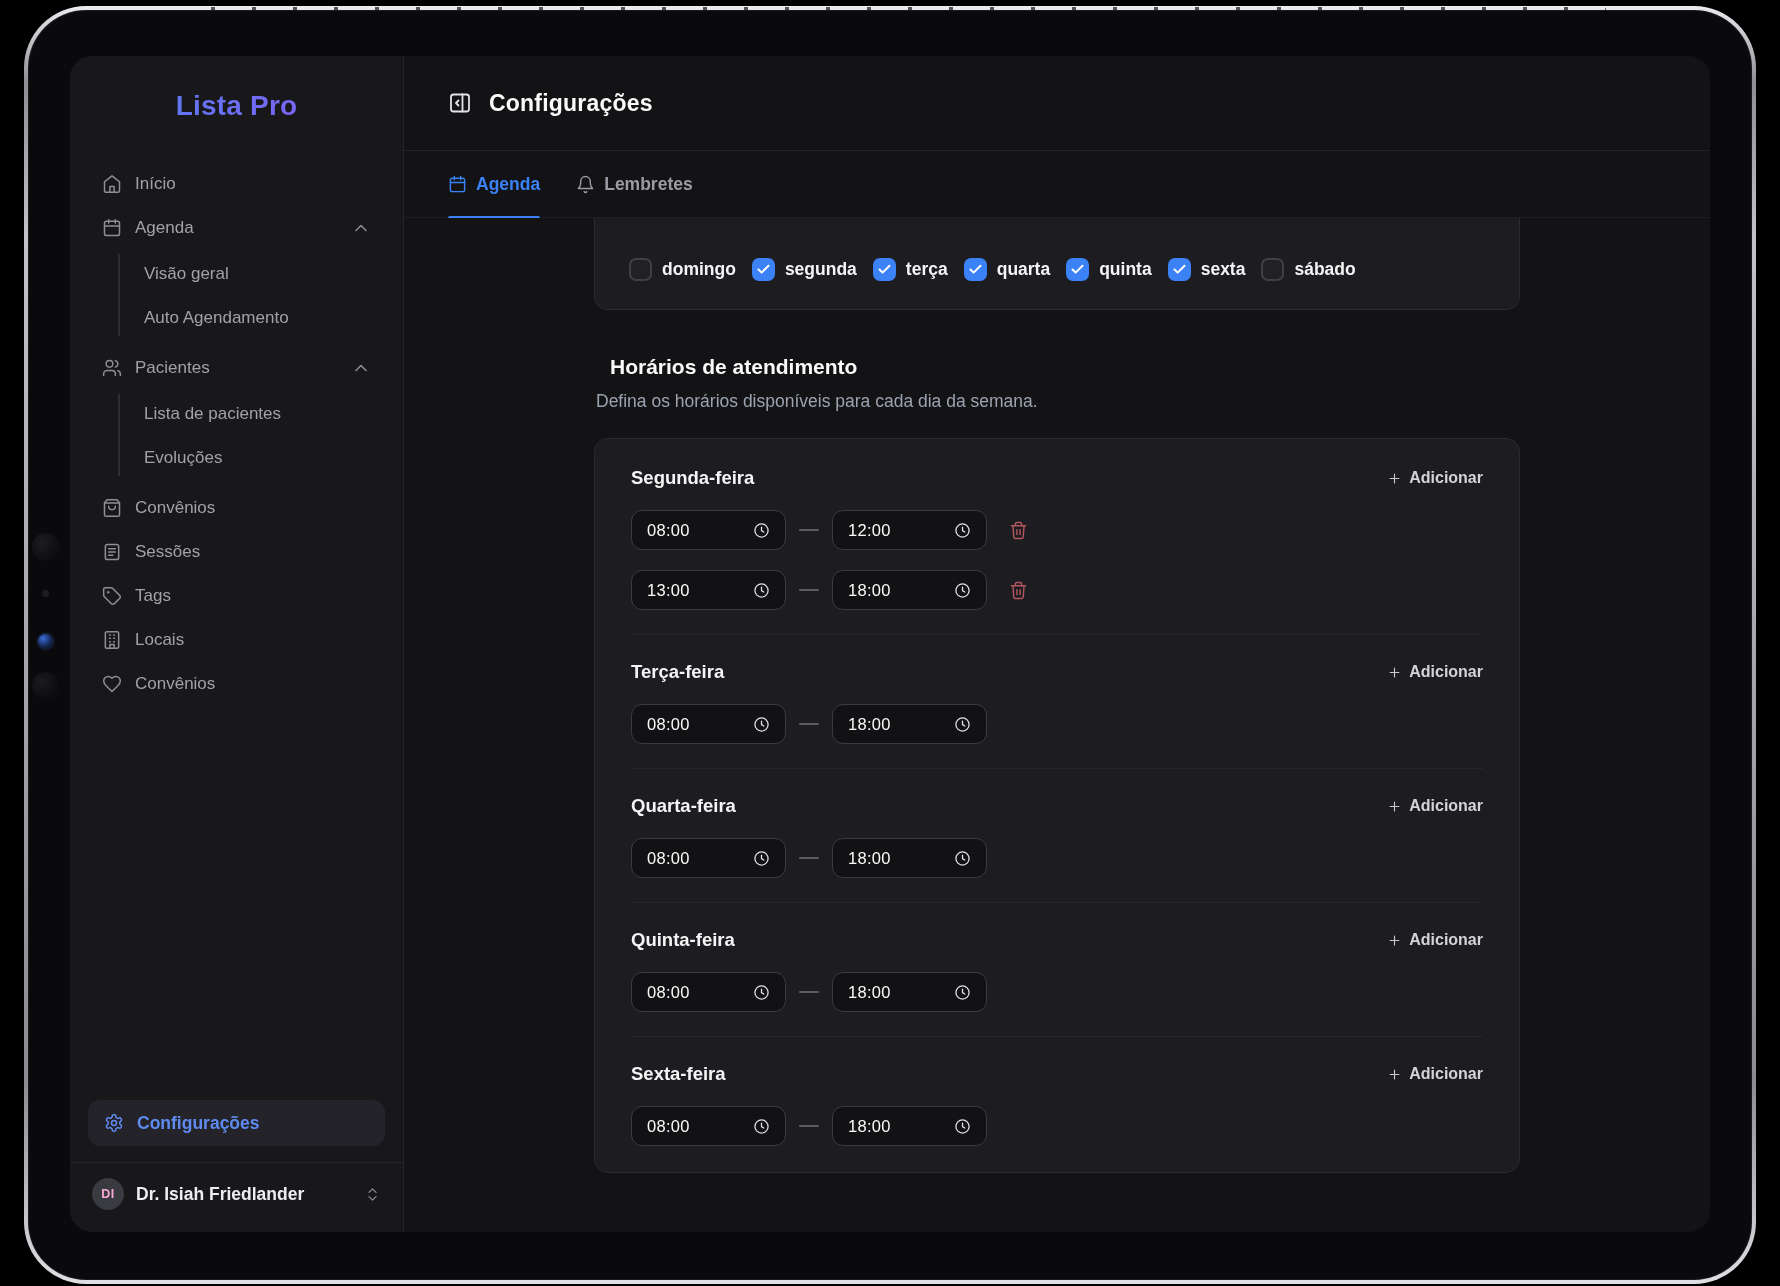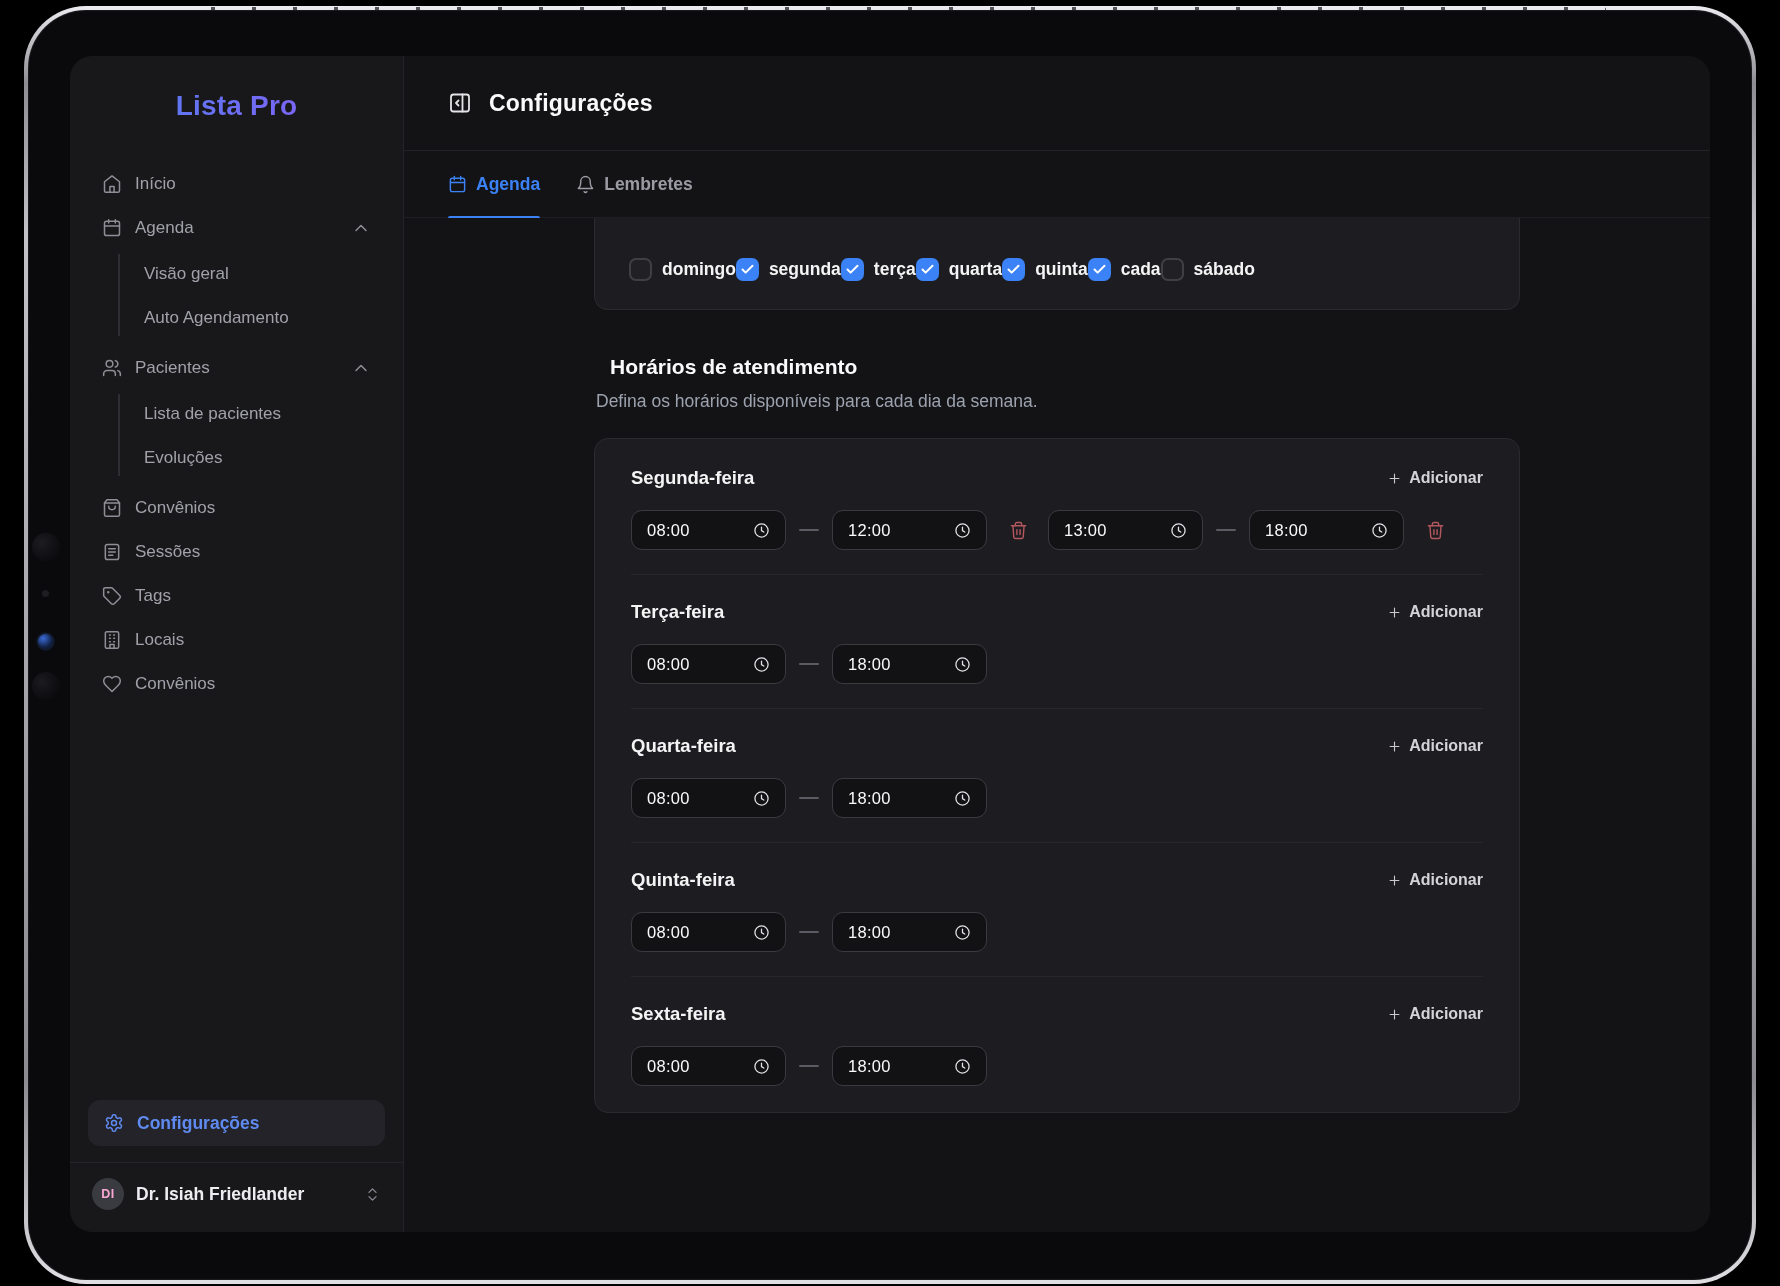--- a/index.html
+++ b/index.html
@@ -62,40 +62,40 @@
     position:relative;background:none;border:none;padding:0;font-family:inherit;}
   .tab .icon{width:19px;height:19px;}
   .tab.active{color:var(--accent,#3b82f6);}
   .tab.active::after{content:"";position:absolute;left:0;right:0;bottom:-1px;height:2.5px;
     background:var(--accent,#3b82f6);border-radius:2px 2px 0 0;}
 
   .content{flex:1;padding:0 190px;overflow:hidden;}
   .card{background:#1d1d21;border:1px solid #2a2a2f;border-radius:14px;box-sizing:border-box;}
   .card-weekdays{height:92px;border-top:none;border-top-left-radius:0;border-top-right-radius:0;
     display:flex;align-items:center;padding:12px 34px 0;}
-  .weekday-row{display:flex;align-items:center;}
+  .weekday-row{display:flex;align-items:center;gap:16px;}
   .weekday{display:flex;align-items:center;gap:10px;font-size:17.5px;font-weight:600;color:#f4f4f5;}
   .checkbox{width:23px;height:23px;border-radius:7px;box-sizing:border-box;display:flex;
     align-items:center;justify-content:center;}
   .checkbox.unchecked{border:2px solid #3f3f46;background:rgba(255,255,255,.02);}
   .checkbox.checked{background:var(--accent,#3b82f6);}
   .checkbox .icon{width:15px;height:15px;color:#fff;}
 
   .section-title{margin:45px 16px 0;font-size:21px;font-weight:700;color:#fafafa;}
   .section-sub{margin:12px 2px 0;font-size:17.5px;color:#9ca3af;}
 
   .card-schedule{margin-top:26px;padding:2px 36px 2px;}
   .day-block{padding:24px 0;}
   .day-block + .day-block{border-top:1px solid #26262b;}
   .day-head{display:flex;align-items:center;justify-content:space-between;margin-bottom:21px;margin-top:2px;}
   .day-name{font-size:18.5px;font-weight:700;color:#f4f4f5;}
   .add-btn{display:flex;align-items:center;gap:7px;color:#d4d4d8;font-size:16px;font-weight:600;
     background:none;border:none;padding:0;font-family:inherit;}
   .add-btn .icon{width:15px;height:15px;color:#c9c9cf;}
-  .slots{display:flex;flex-direction:row;gap:20px;}
+  .slots{display:flex;flex-direction:column;gap:20px;}
   .slot-row{display:flex;align-items:center;}
   .time-input{width:155px;height:40px;background:#121215;border:1px solid #3a3a41;border-radius:11px;
     display:flex;align-items:center;justify-content:space-between;padding:0 15px;box-sizing:border-box;}
   .time-text{color:#fafafa;font-size:16.5px;font-weight:500;letter-spacing:.3px;}
   .time-input .icon{width:17px;height:17px;color:#e4e4e7;}
   .dash{width:20px;height:2.5px;background:#5b5b63;border-radius:2px;margin:0 13px;}
   .trash-btn{margin-left:22px;background:none;border:none;padding:0;width:19px;height:19px;
     color:var(--danger,#b4575e);}
   .icon{display:inline-flex;}
   .icon svg{width:100%;height:100%;display:block;}
@@ -329,21 +329,21 @@
     <span>quinta</span>
   </label>
                 <label class="weekday">
     <span class="checkbox checked">
                     <span class="icon">
                       <svg viewBox="0 0 24 24" fill="none" stroke="currentColor" stroke-width="3.2" stroke-linecap="round" stroke-linejoin="round">
                         <path d="M20 6 9 17l-5-5"></path>
                       </svg>
                     </span>
                   </span>
-    <span>cada</span>
+    <span>sexta</span>
   </label>
                 <label class="weekday">
     <span class="checkbox unchecked"></span>
     <span>sábado</span>
   </label>
               </div>
           </section>
 
           <h2 class="section-title">Horários de atendimento</h2>
           <p class="section-sub">Defina os horários disponíveis para cada dia da semana.</p>

